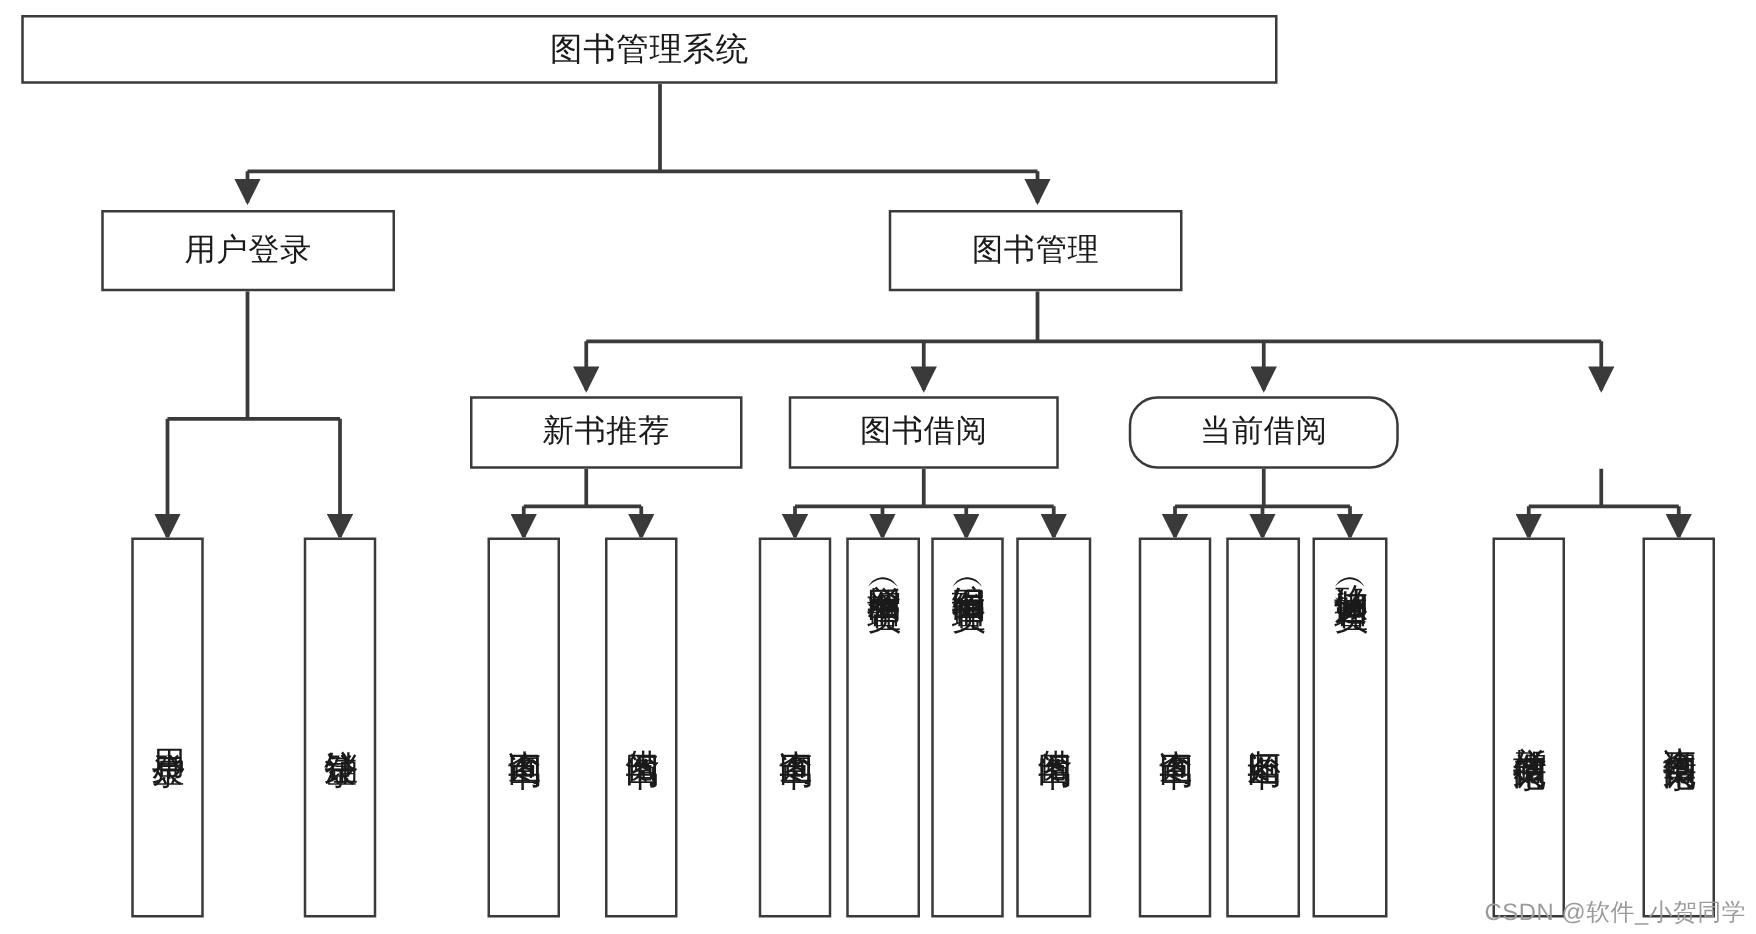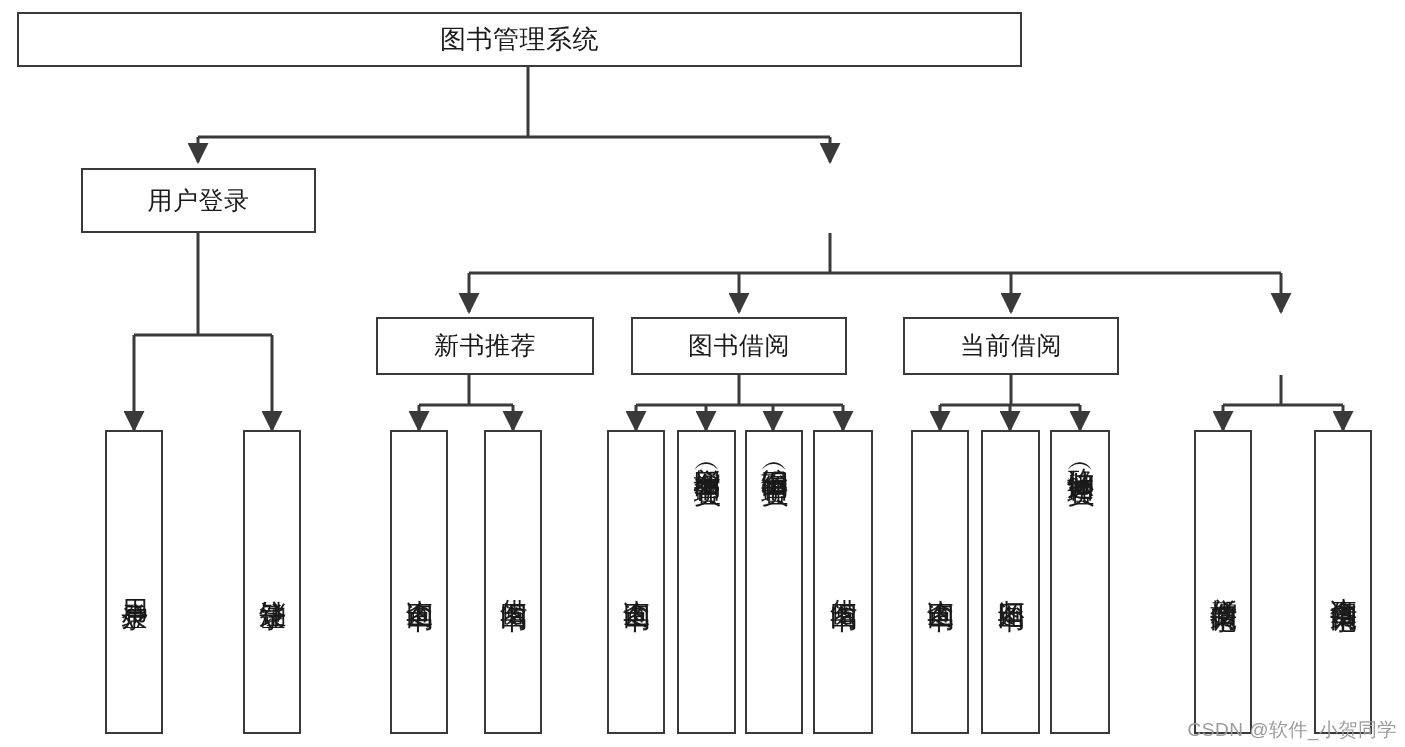--- a/index.html
+++ b/index.html
@@ -129,28 +129,31 @@
     </g>
   </svg>
 
   <div class="node h root" style="left:17px; top:12px; width:1005px; height:55px;">
     <span class="lbl">图书管理系统</span>
   </div>
 
   <div class="node h" style="left:81px; top:168px; width:235px; height:65px;">
     <span class="lbl">用户登录</span>
   </div>
+  <div class="node h" style="left:711px; top:168px; width:235px; height:65px;">
+    <span class="lbl">图书管理</span>
+  </div>
 
   <div class="node h" style="left:360px; top:317px; width:218px; height:58px;margin-left:16px;">
     <span class="lbl">新书推荐</span>
   </div>
   <div class="node h" style="left:631px; top:317px; width:216px; height:58px;">
     <span class="lbl">图书借阅</span>
   </div>
-  <div class="node h" style="left:903px; top:317px; width:216px; height:58px;">
+  <div class="node h" style="left:903px; top:317px; width:216px; height:58px;border-radius:23px;">
     <span class="lbl">当前借阅</span>
   </div>
 
   <div class="node v mid" style="left:105px; top:430px; width:58px; height:304px;">
     <span class="lbl">用户登录</span>
   </div>
   <div class="node v mid" style="left:243px; top:430px; width:58px; height:304px;">
     <span class="lbl">注销登录</span>
   </div>
 

